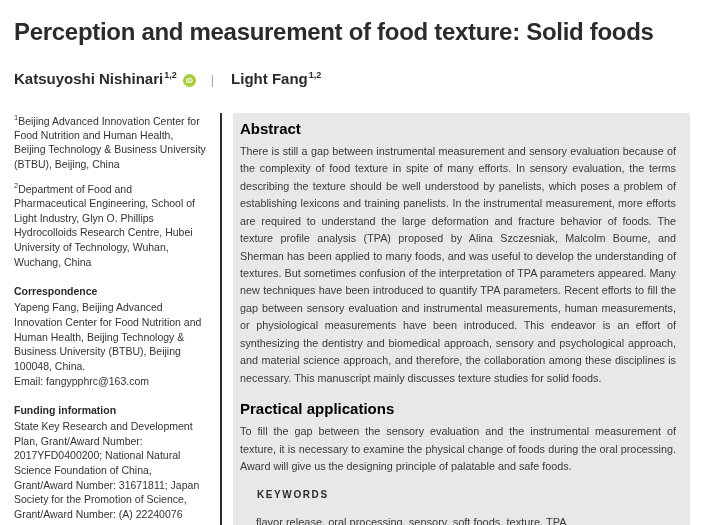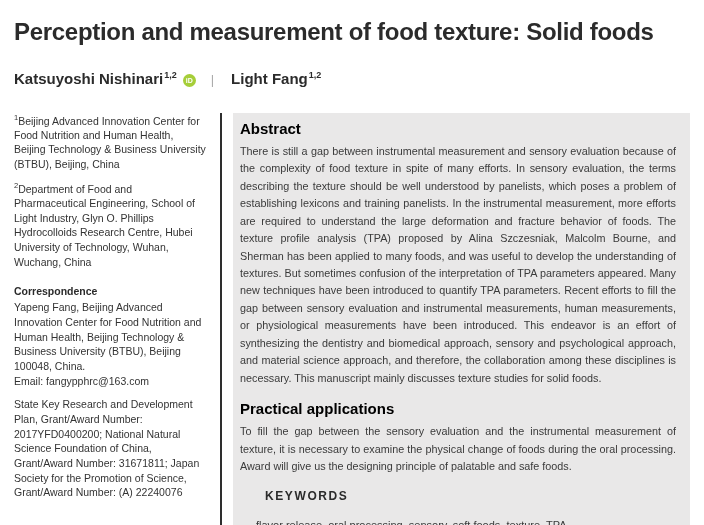--- a/index.html
+++ b/index.html
@@ -89,25 +89,25 @@
     margin: 0 0 6px 0;
   }
   .box-text {
     font-size: 10.8px;
     line-height: 1.62;
     text-align: justify;
     color: #3a3a3a;
     margin: 0 0 13px 0;
   }
   .keywords-heading {
-    font-size: 12px;
+    font-size: 10px;
     font-weight: 700;
     letter-spacing: 1.6px;
     color: #2b2b2b;
-    margin: 10px 0 5px 9px;
+    margin: 10px 0 5px 1px;
     padding-left: 16px;
   }
   .keywords-text {
     font-size: 11px;
     color: #3a3a3a;
     margin: 16px;
   }
 </style>
 </head>
 <body>
@@ -130,20 +130,21 @@
   <div class="columns">
 
     <div class="left-col">
       <p><sup>1</sup><span>Beijing Advanced Innovation Center for Food Nutrition and Human Health, Beijing Technology &amp; Business University (BTBU), Beijing, China</span></p>
       <p><sup>2</sup><span>Department of Food and Pharmaceutical Engineering, School of Light Industry, Glyn O. Phillips Hydrocolloids Research Centre, Hubei University of Technology, Wuhan, Wuchang, China</span></p>
 
       <p class="side-heading">Correspondence</p>
       <p><span>Yapeng Fang, Beijing Advanced Innovation Center for Food Nutrition and Human Health, Beijing Technology &amp; Business University (BTBU), Beijing 100048, China.</span><br>
         <span>Email: </span><span class="email-link">fangypphrc@163.com</span></p>
 
+      <p class="side-heading">Funding information</p>
       <p>State Key Research and Development Plan, Grant/Award Number: 2017YFD0400200; National Natural Science Foundation of China, Grant/Award Number: 31671811; Japan Society for the Promotion of Science, Grant/Award Number: (A) 22240076</p>
     </div>
 
     <div class="column-divider"></div>
 
     <div class="abstract-box">
       <h2 class="box-heading">Abstract</h2>
       <p class="box-text">There is still a gap between instrumental measurement and sensory evaluation because of the complexity of food texture in spite of many efforts. In sensory evaluation, the terms describing the texture should be well understood by panelists, which poses a problem of establishing lexicons and training panelists. In the instrumental measurement, more efforts are required to understand the large deformation and fracture behavior of foods. The texture profile analysis (TPA) proposed by Alina Szczesniak, Malcolm Bourne, and Sherman has been applied to many foods, and was useful to develop the understanding of textures. But sometimes confusion of the interpretation of TPA parameters appeared. Many new techniques have been introduced to quantify TPA parameters. Recent efforts to fill the gap between sensory evaluation and instrumental measurements, human measurements, or physiological measurements have been introduced. This endeavor is an effort of synthesizing the dentistry and biomedical approach, sensory and psychological approach, and material science approach, and therefore, the collaboration among these disciplines is necessary. This manuscript mainly discusses texture studies for solid foods.</p>
 
       <h2 class="box-heading">Practical applications</h2>

